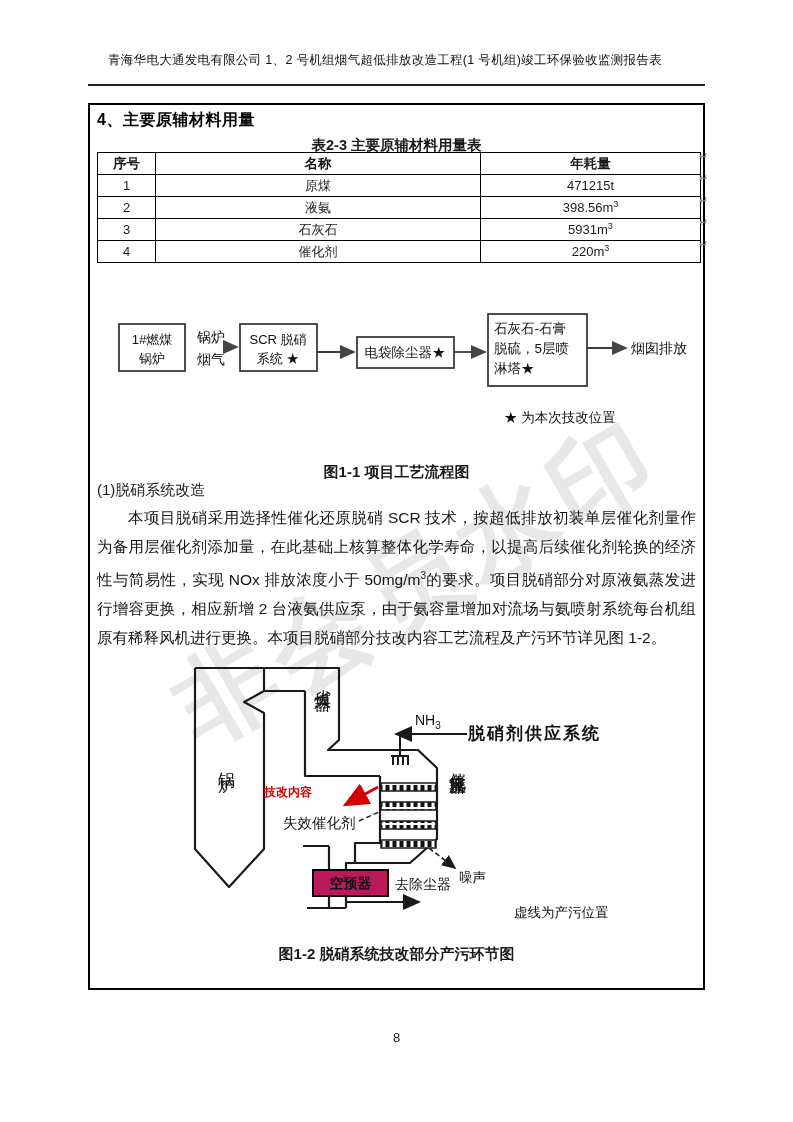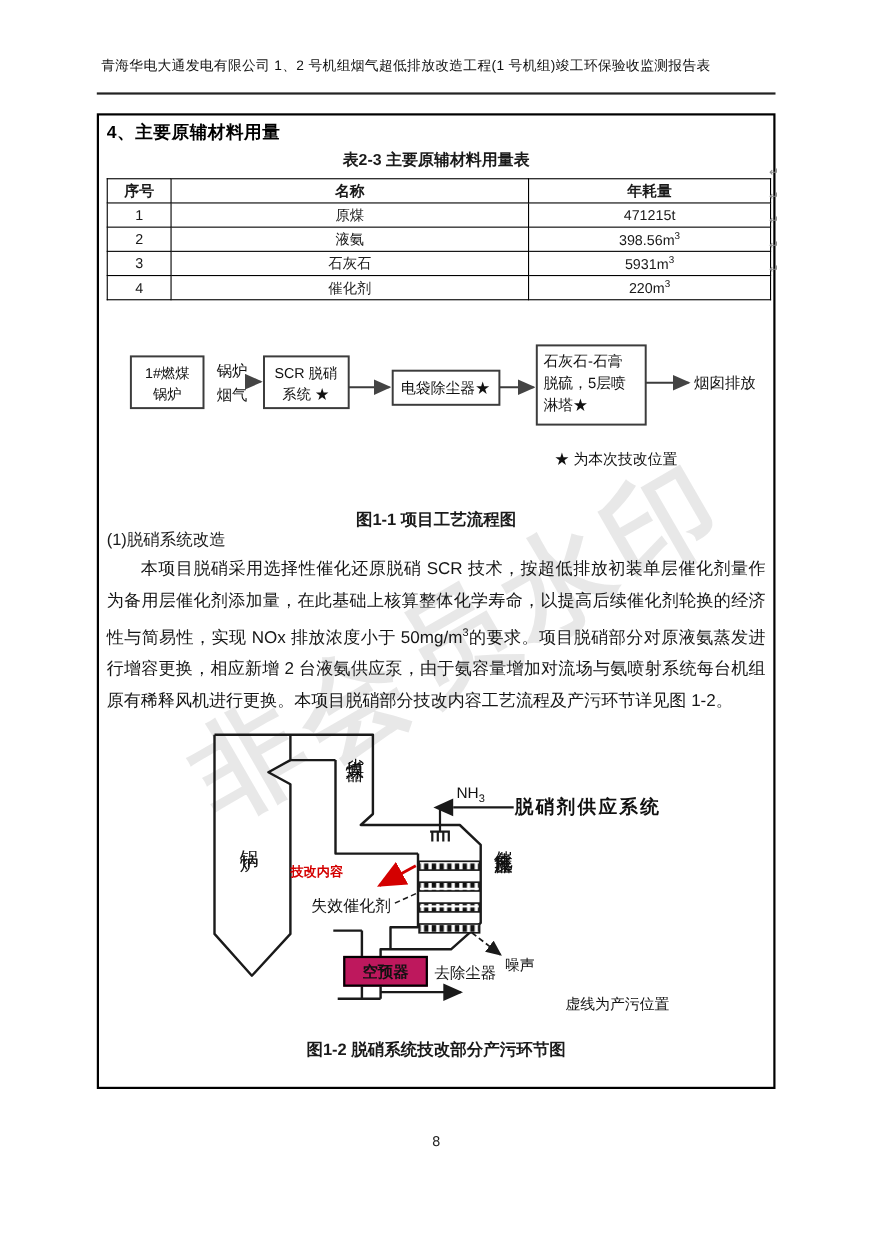--- a/index.html
+++ b/index.html
@@ -1,28 +1,28 @@
 <!DOCTYPE html>
 <html><head>
 <meta charset="utf-8">
 <style>
   html,body{margin:0;padding:0;background:#fff;}
   .page{position:relative;width:793px;height:1122px;background:#ffffff;overflow:hidden;
         font-family:"Liberation Sans",sans-serif;color:#1a1a1a;}
   .watermark{position:absolute;left:150px;top:660px;z-index:0;font-size:100px;letter-spacing:8px;
         color:rgba(150,150,150,0.22);transform:rotate(-30deg);transform-origin:0 0;white-space:nowrap;
         font-weight:bold;pointer-events:none;}
-  .doc-header{position:absolute;left:92px;top:52px;width:612px;font-size:12.5px;color:#111;
+  .doc-header{position:absolute;left:108px;top:52px;width:612px;font-size:12.5px;color:#111;
         letter-spacing:0.3px;z-index:2;}
   .header-rule{position:absolute;left:88px;top:84px;width:617px;border-top:2px solid #222;z-index:2;}
   .content-box{position:absolute;left:88px;top:103px;width:613px;height:883px;border:2px solid #000;z-index:1;}
   .h-sec{position:absolute;left:7px;font-size:16px;font-weight:bold;color:#000;letter-spacing:0.5px;text-align:right;}
   .tbl-caption{position:absolute;left:0;top:31px;width:100%;text-align:center;font-size:14.5px;font-weight:bold;}
   table.materials{position:absolute;left:7px;top:47px;width:604px;border-collapse:collapse;
-        font-size:13px;table-layout:fixed;background:transparent;margin-top:10px;}
+        font-size:13px;table-layout:fixed;background:transparent;}
   table.materials th,table.materials td{border:1px solid #000;height:21px;text-align:center;
         padding:0;vertical-align:middle;font-weight:normal;}
   table.materials th{font-weight:bold;font-size:13.5px;}
   table.materials sup{font-size:9px;}
   .return-mark{position:absolute;font-size:11px;color:#8a8a8a;z-index:3;}
   .flow-svg{position:absolute;left:0;top:195px;}
   .star-note{position:absolute;left:414px;top:304px;font-size:13.5px;color:#111;}
   .fig-caption{position:absolute;left:0;width:100%;text-align:center;font-size:15px;font-weight:bold;}
   .para-head{position:absolute;left:7px;top:376px;font-size:15px;}
   .body-para{position:absolute;left:7px;top:398px;width:599px;font-size:15.5px;line-height:29px;

